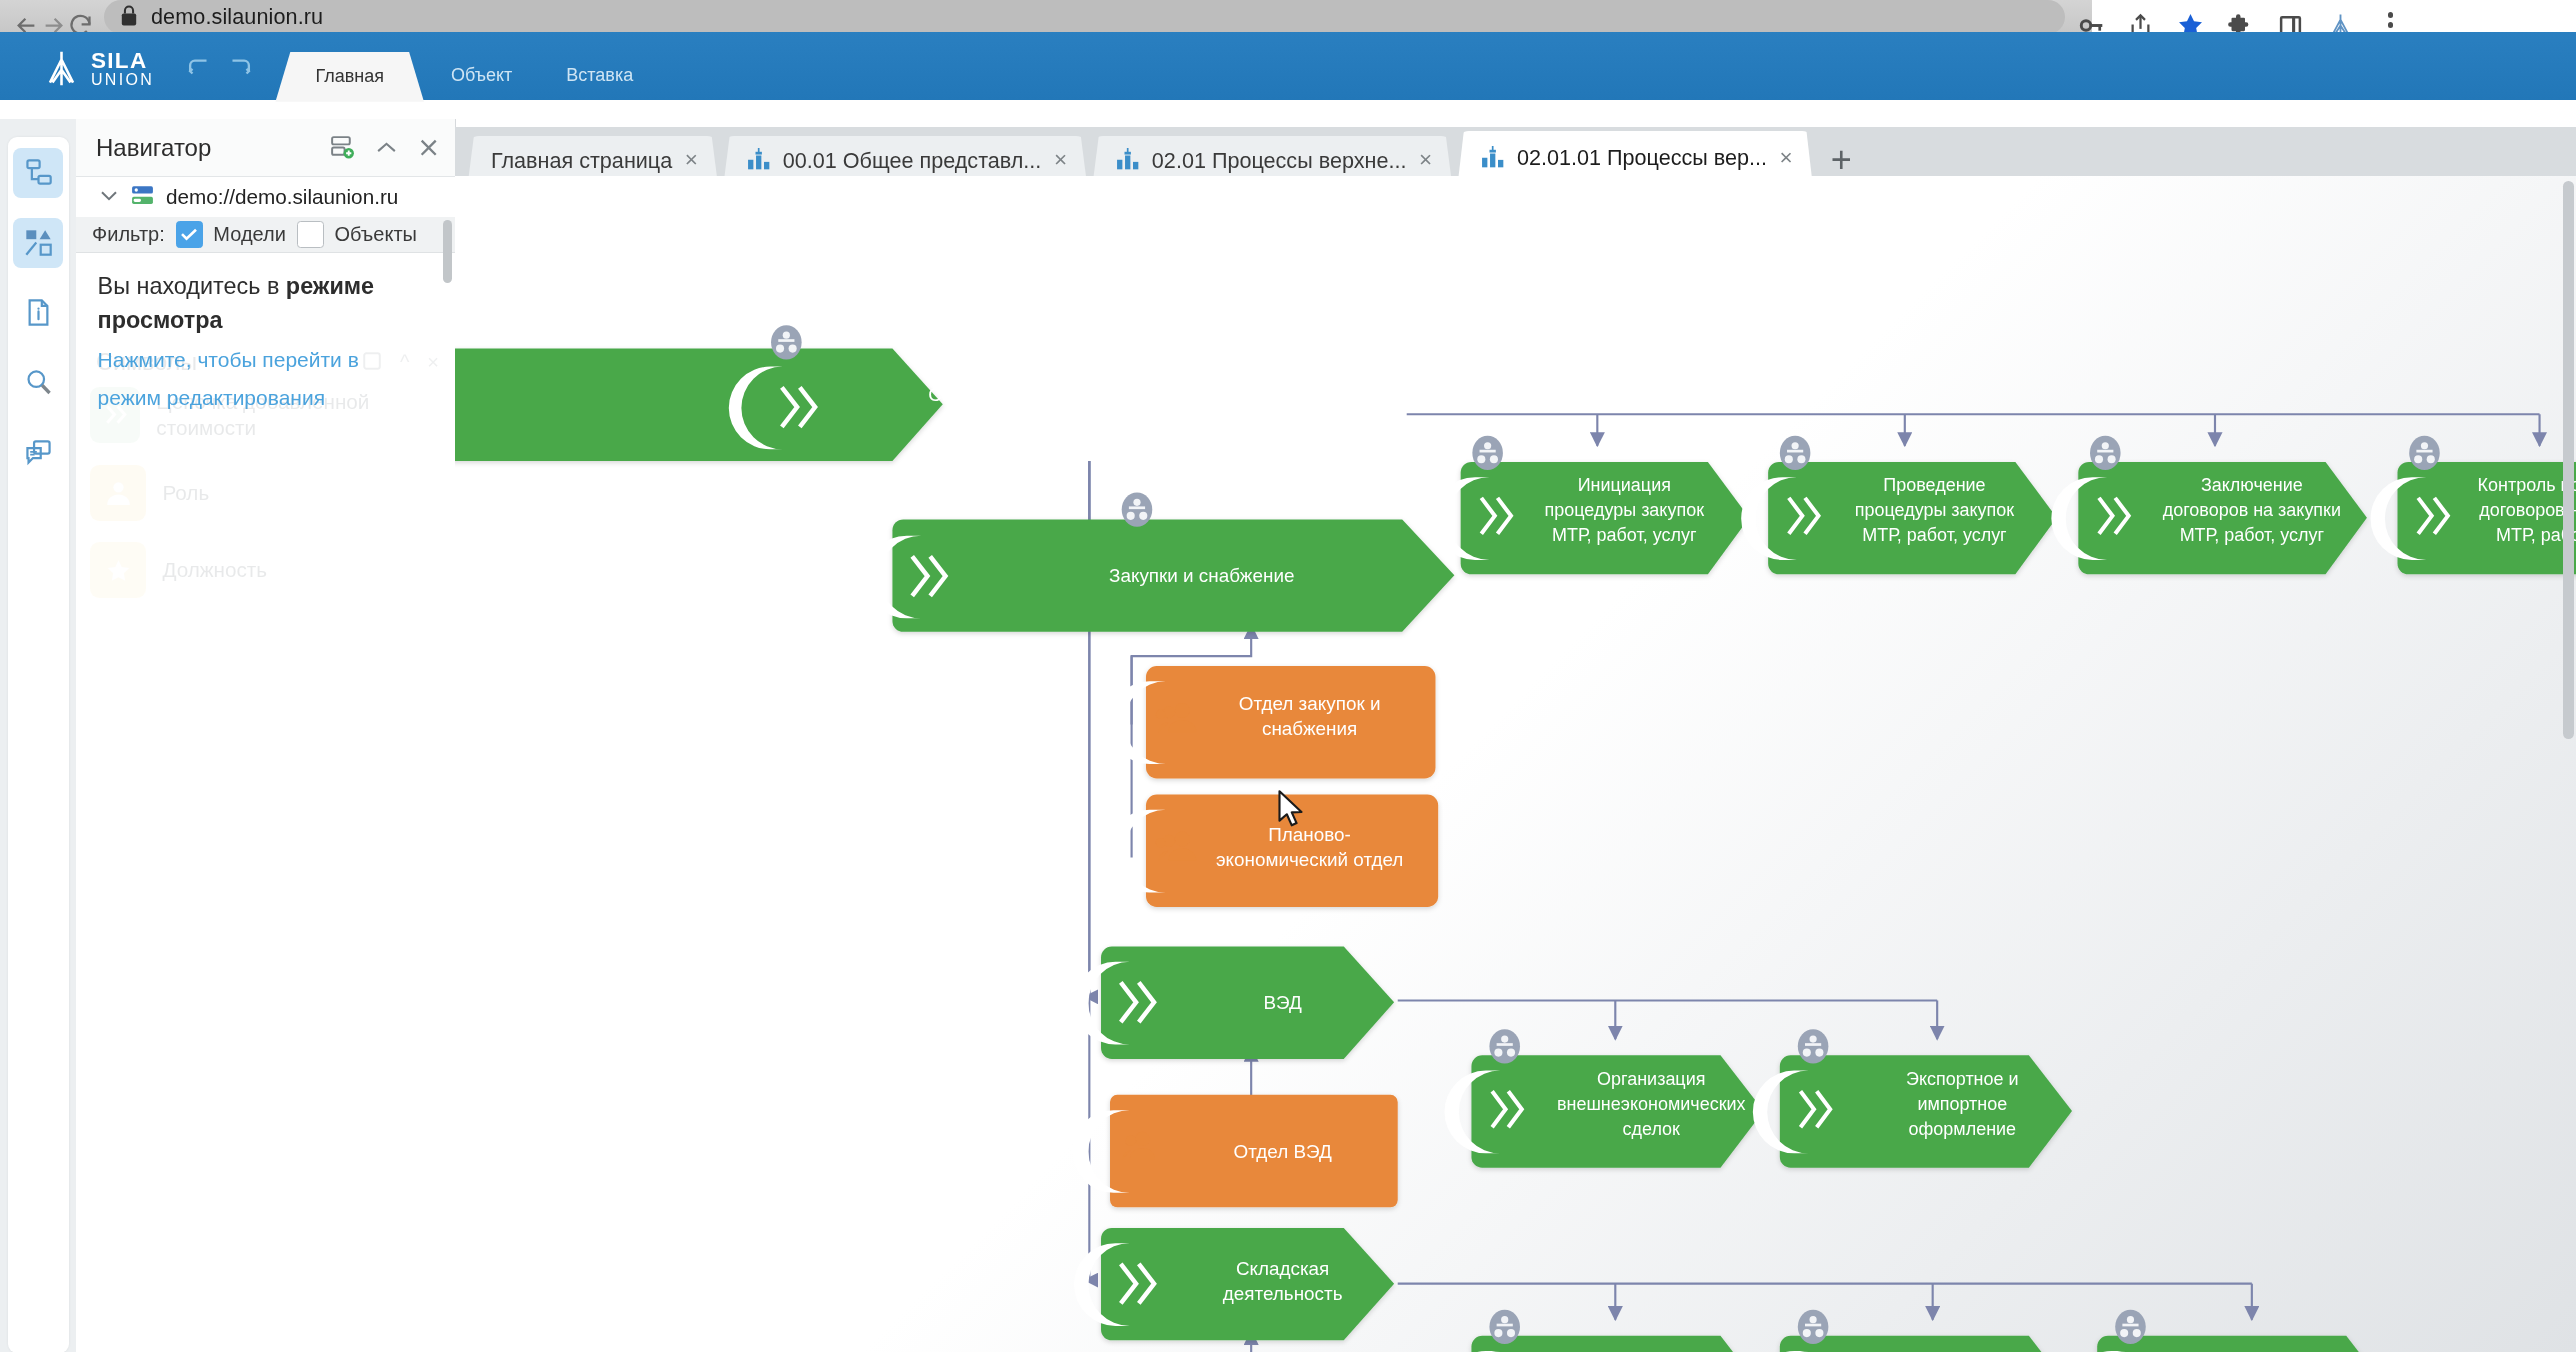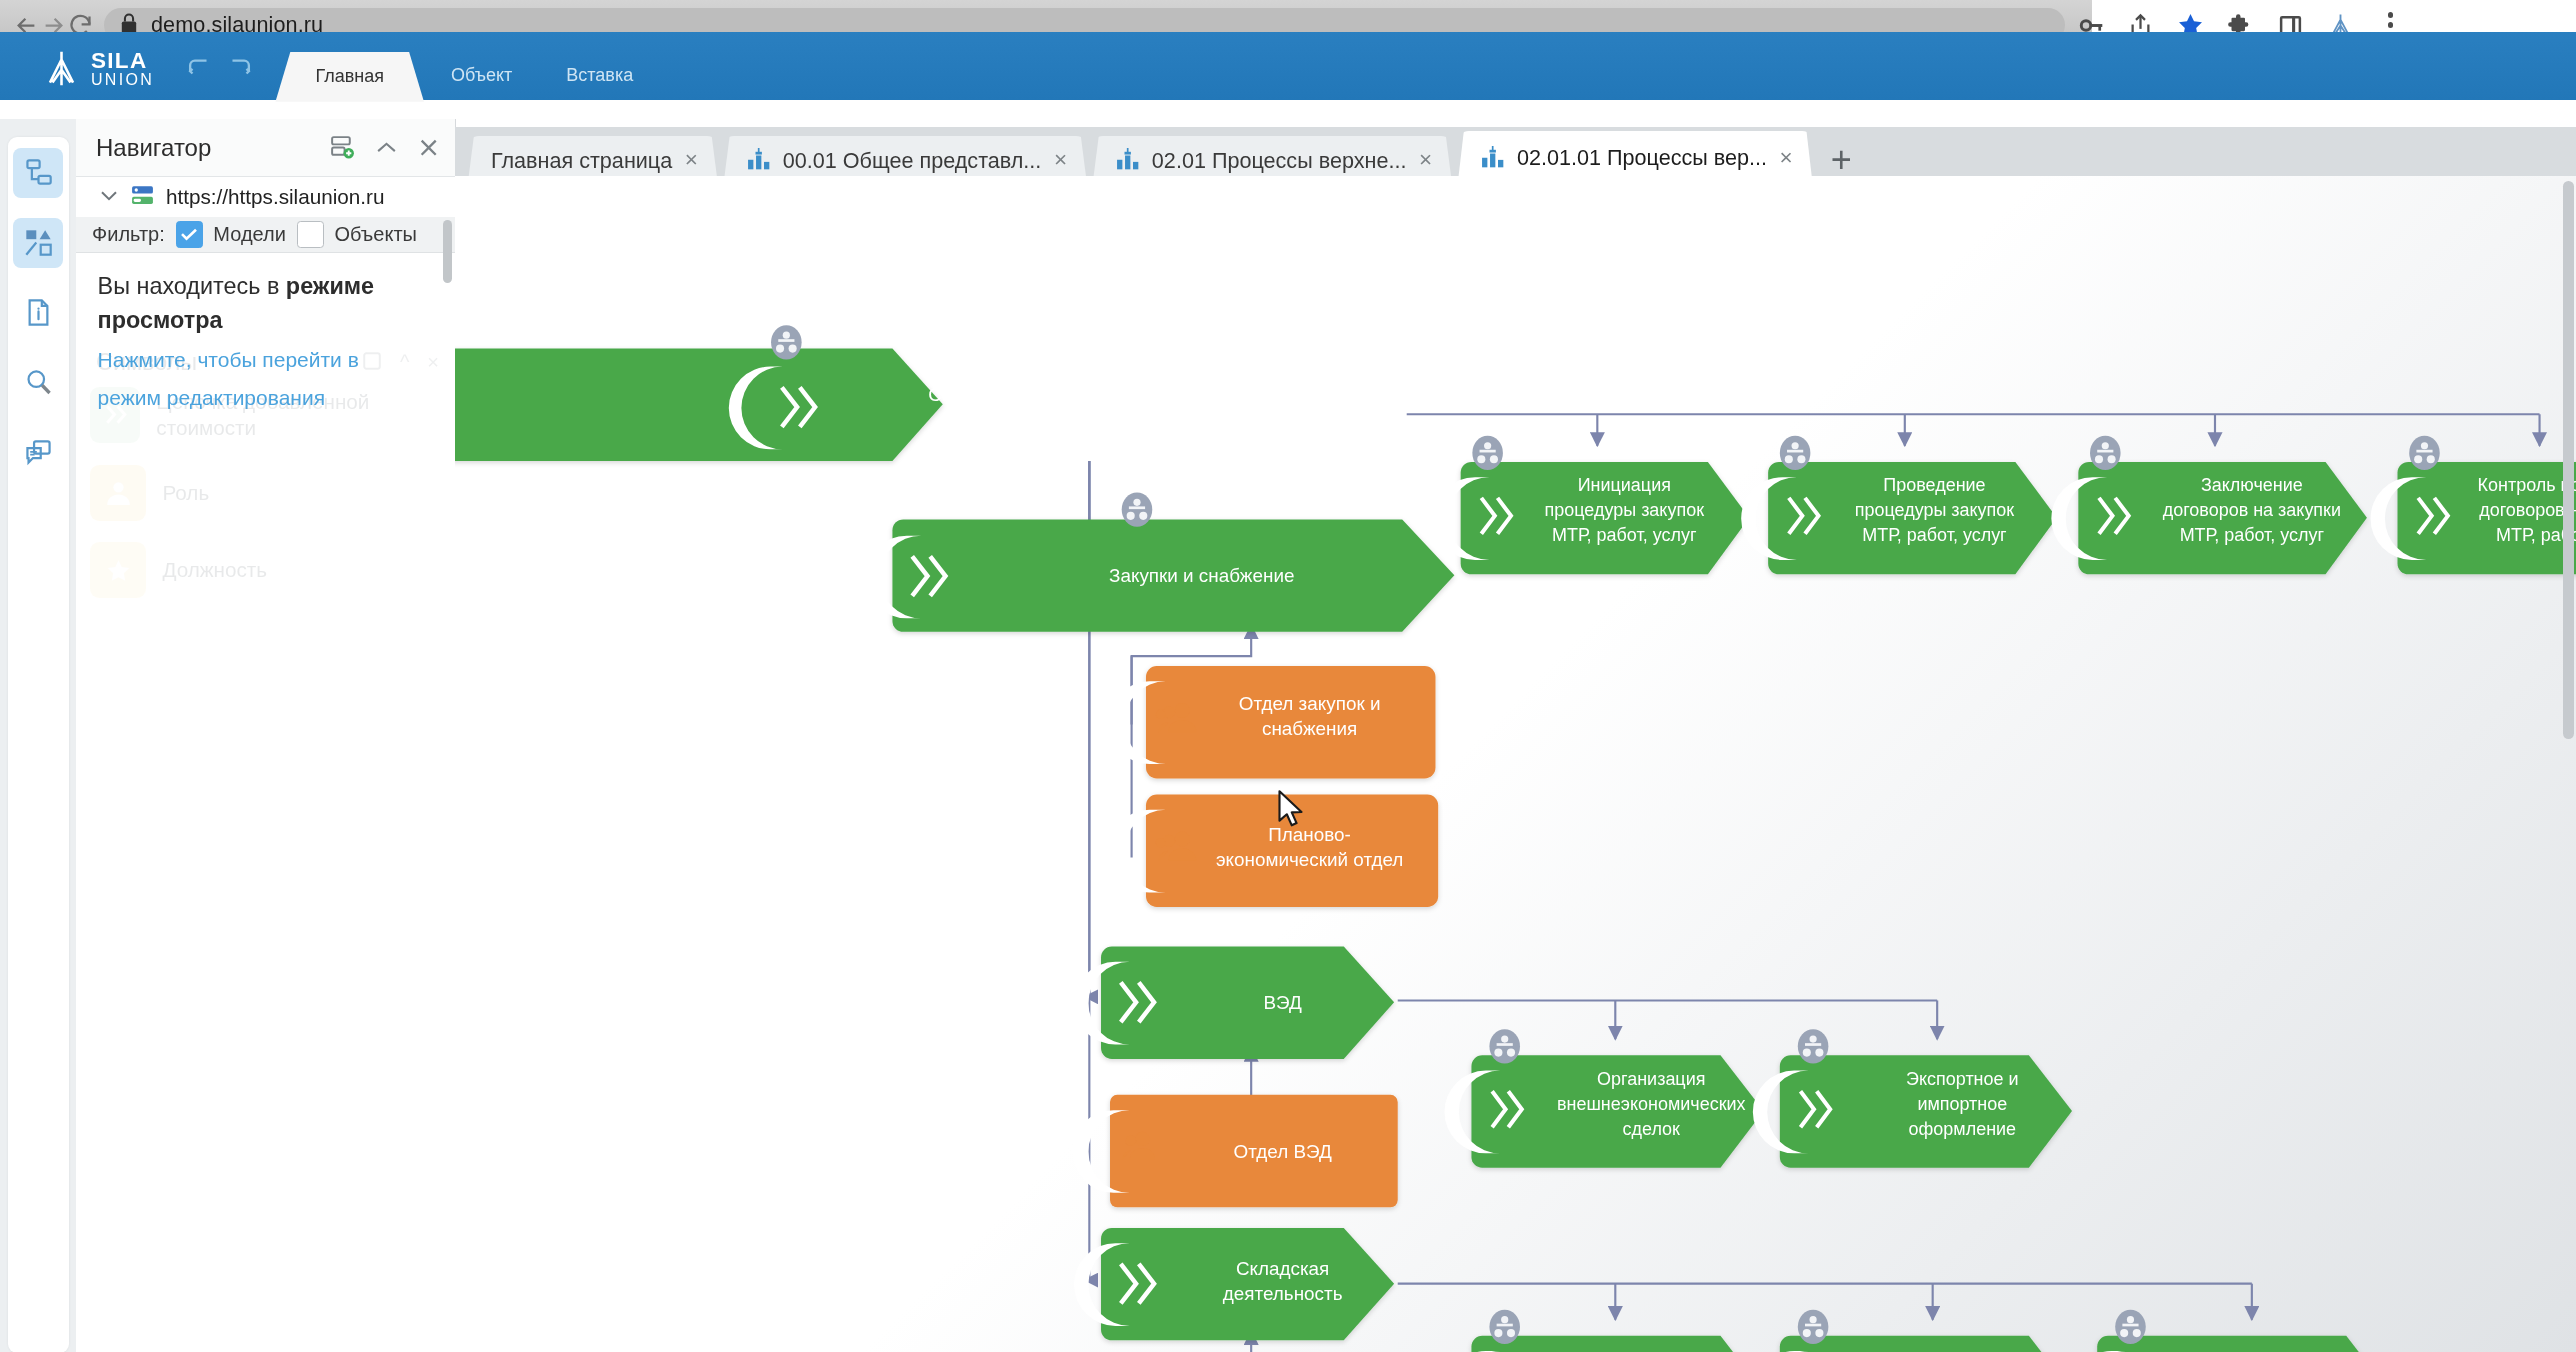--- a/index.html
+++ b/index.html
@@ -6,21 +6,21 @@
   html, body {
     width: 2576px; height: 1353px;
     font-family: "Liberation Sans", sans-serif;
     overflow: hidden; background: #fff;
   }
 
   
   .browser-chrome {
     position: absolute; left: 0; top: 0; width: 2092px; height: 50px;
     background: linear-gradient(180deg,#d4d4d4 0%,#c9c9c9 55%,#bfbfbf 100%);
-    display: flex; align-items: center;
+    display: flex; align-items: flex-start;
   }
   .nav-btn {
     width: 52px; height: 50px; display: flex; align-items: center; justify-content: center;
     color: #6d6d6d; font-size: 27px; line-height: 1;
   }
   .nav-btn.first { margin-left: 12.6px; }
   .omnibox {
     margin-left: 10.8px; height: 34px; flex: 0 0 1961px;
     background: #bdbdbd; border-radius: 17px;
     display: flex; align-items: center; padding: 0 16px;
@@ -342,21 +342,21 @@
         </svg>
     </span>
     <span>
       <svg width="25" height="23.4" viewBox="0 0 24 22" fill="none">
         <rect x="2" y="2" width="20" height="7" rx="1.6" fill="#3b76c4"></rect>
           <circle cx="6" cy="5.5" r="1.6" fill="#fff"></circle>
         <rect x="2" y="12" width="20" height="7" rx="1.6" fill="#53b36b"></rect>
           <rect x="3.5" y="14" width="7" height="3" rx="1.4" fill="#fff"></rect>
       </svg>
     </span>
-    <span class="nav-tree-label">https://https.silaunion.ru</span>
+    <span class="nav-tree-label">demo://demo.silaunion.ru</span>
   </div>
 
   <div class="nav-filter">
     <span class="nav-filter-label">Фильтр:</span>
     <span class="chk on">
       <svg width="18" height="14.4" viewBox="0 0 18 14" fill="none" stroke="#fff" stroke-width="2.6">
           <path d="M2 7l4.5 4.5L16 2.5"></path>
         </svg>
     </span>
     <span class="nav-filter-label">Модели</span>

